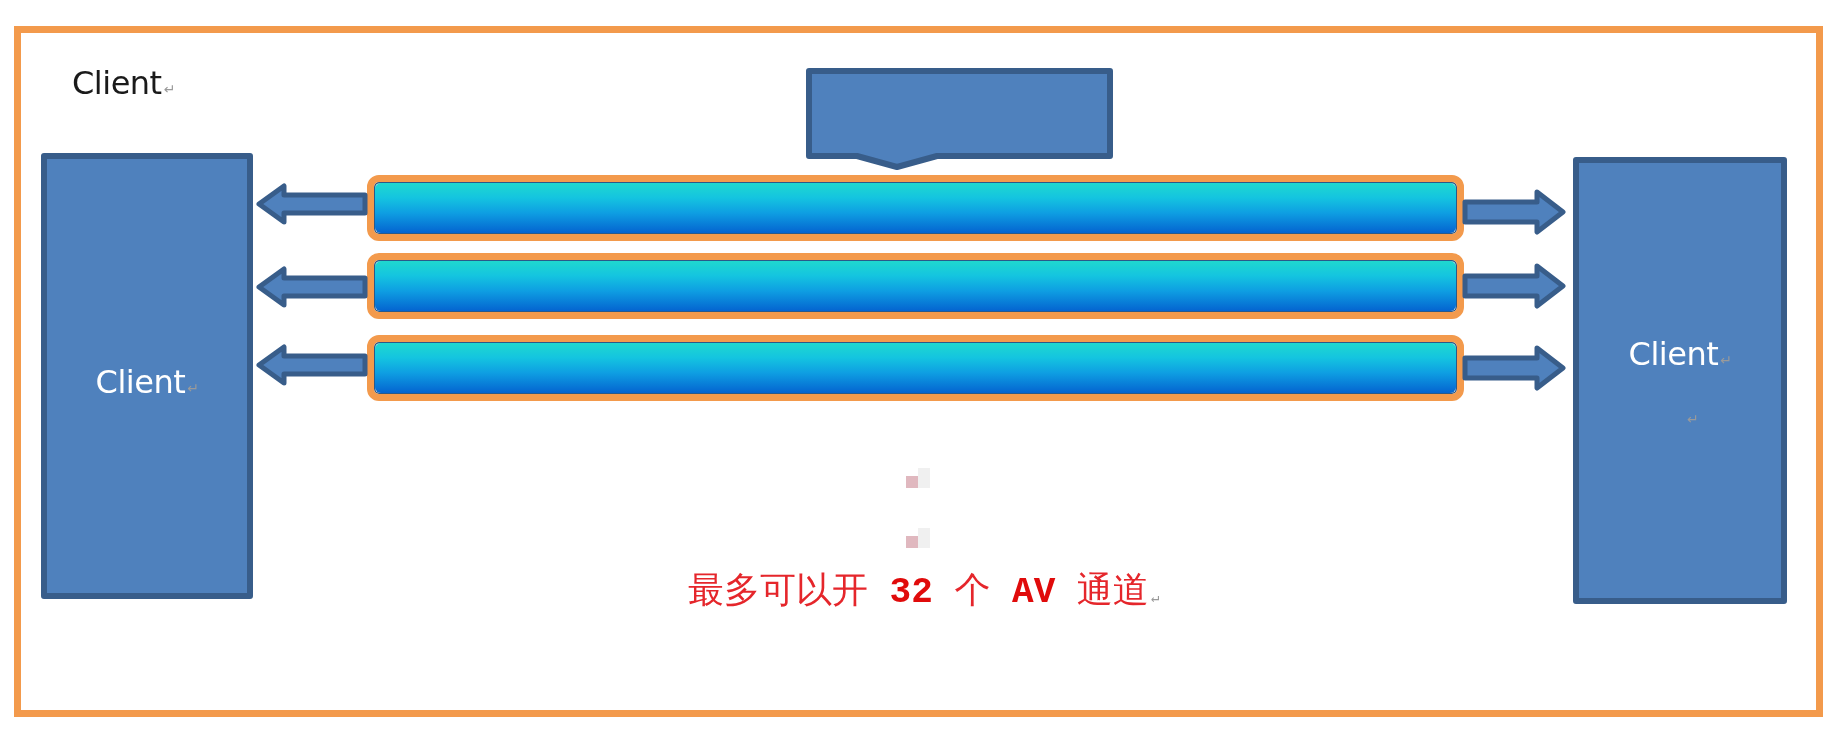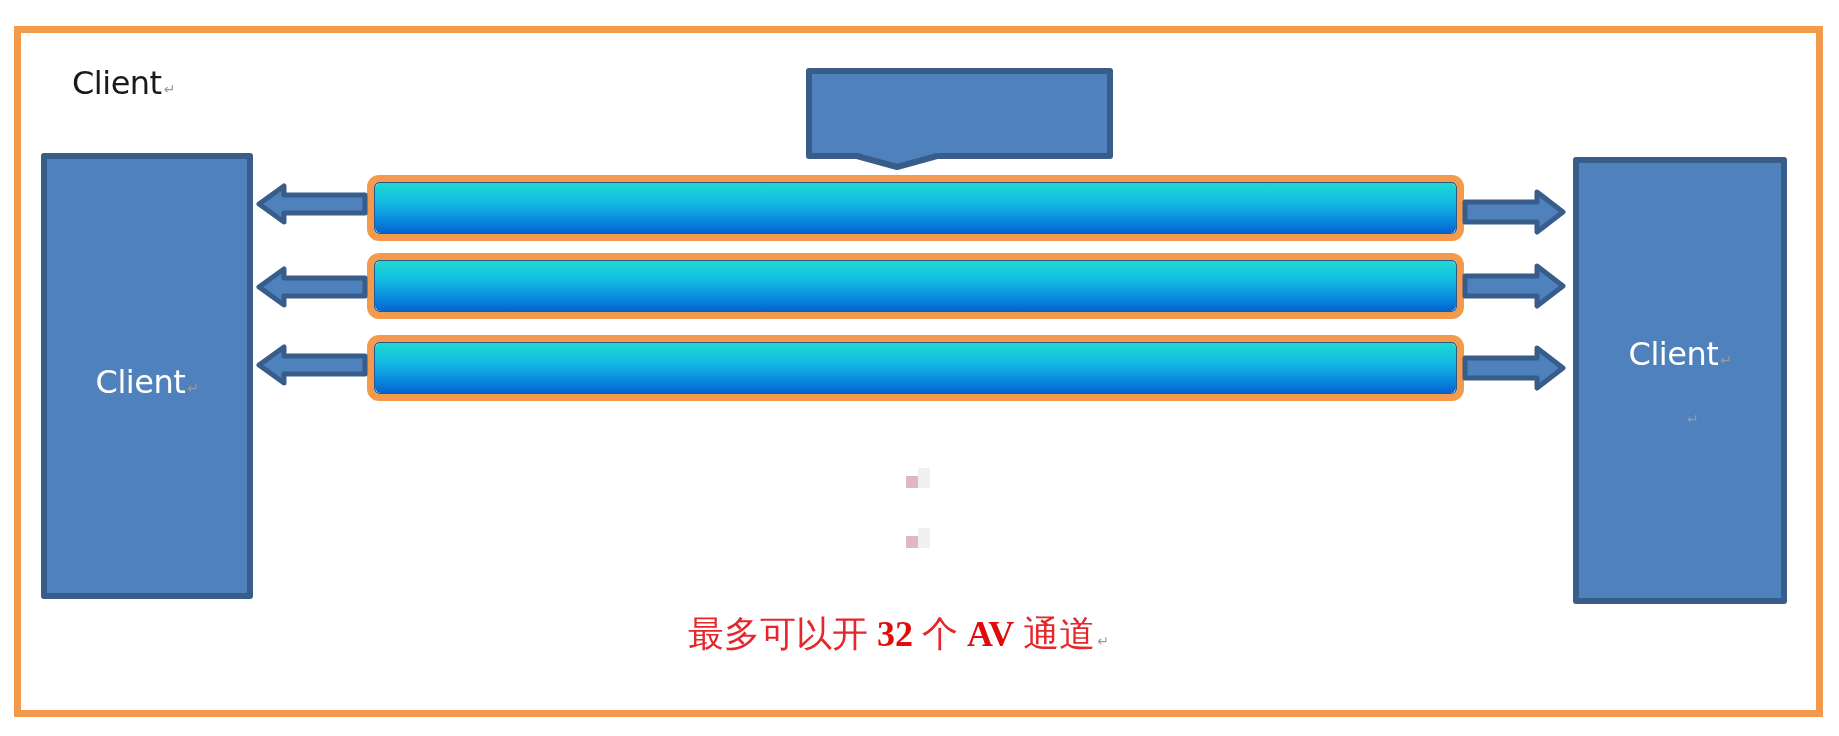--- a/index.html
+++ b/index.html
@@ -21,21 +21,21 @@
     .callout .lbl { position:absolute; left:0; right:0; top:26px; text-align:center; color:#fff;
                     font-size:32px; font-family:"DejaVu Sans", sans-serif; letter-spacing:-0.5px; }
     .callout .lbl .spell { border-bottom:2px dotted #c0392b; }
     .channel { position:absolute; left:367px; width:1097px; height:66px; box-sizing:border-box;
                border:7px solid #f39a4c; border-radius:12px; overflow:hidden;
                box-shadow: inset 0 0 0 1.5px #2a5a8a; }
     .channel .fill { position:absolute; inset:1px; border-radius:6px;
                      background:linear-gradient(to bottom, #1fd8cf 0%, #14c4e0 30%, #0e9ee2 60%, #0464d0 100%); }
     .arrow { position:absolute; }
     .footnote { position:absolute; left:688px; top:566px; font-size:36px; color:#e01010;
-                font-family:Liberation Serif, serif; white-space:nowrap;margin-top:44px; }
+                font-family:Liberation Mono, monospace; white-space:nowrap; }
     .footnote .cn { font-weight:normal; color:#e5262b; }
     .footnote .bold { font-weight:bold; color:#e00b0b; }
     .img-placeholder { position:absolute; width:24px; height:22px; }
     .img-placeholder .a { position:absolute; left:6px; top:8px; width:12px; height:12px; background:#e0b8bf; }
     .img-placeholder .b { position:absolute; left:18px; top:0; width:12px; height:20px; background:#f0f0f0; }
     .ret { position:absolute; color:#9a9a9a; font-size:14px; }
   </style>
 </head>
 <body>
 

